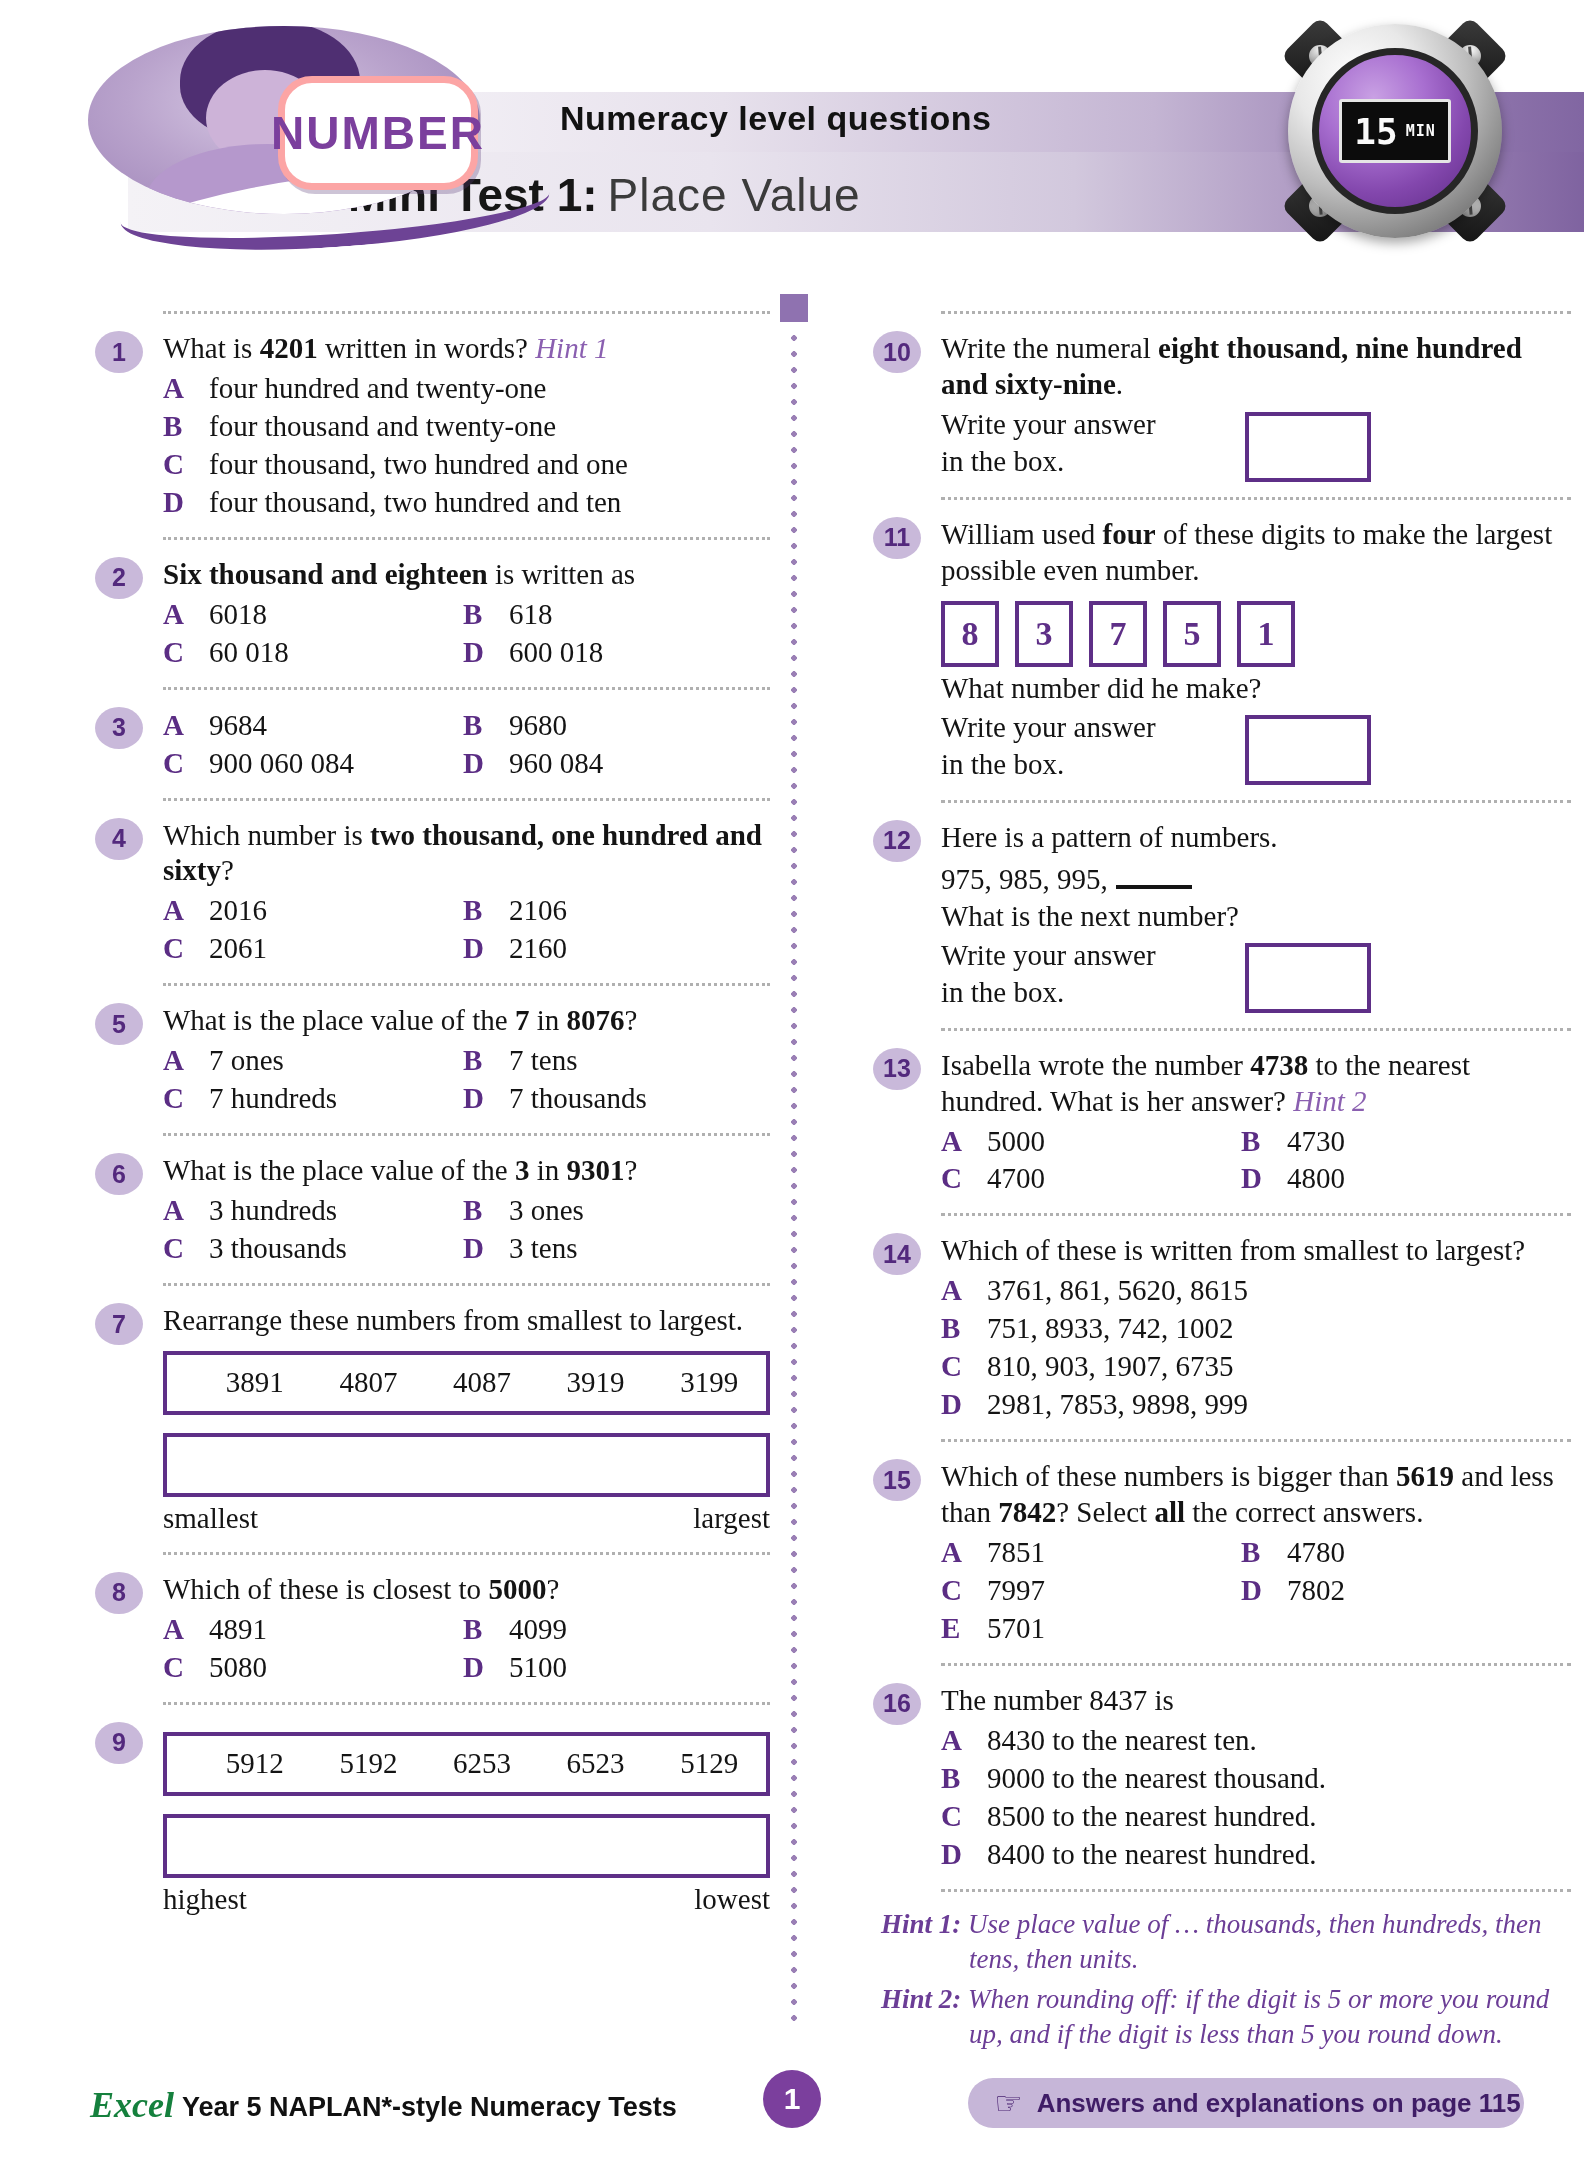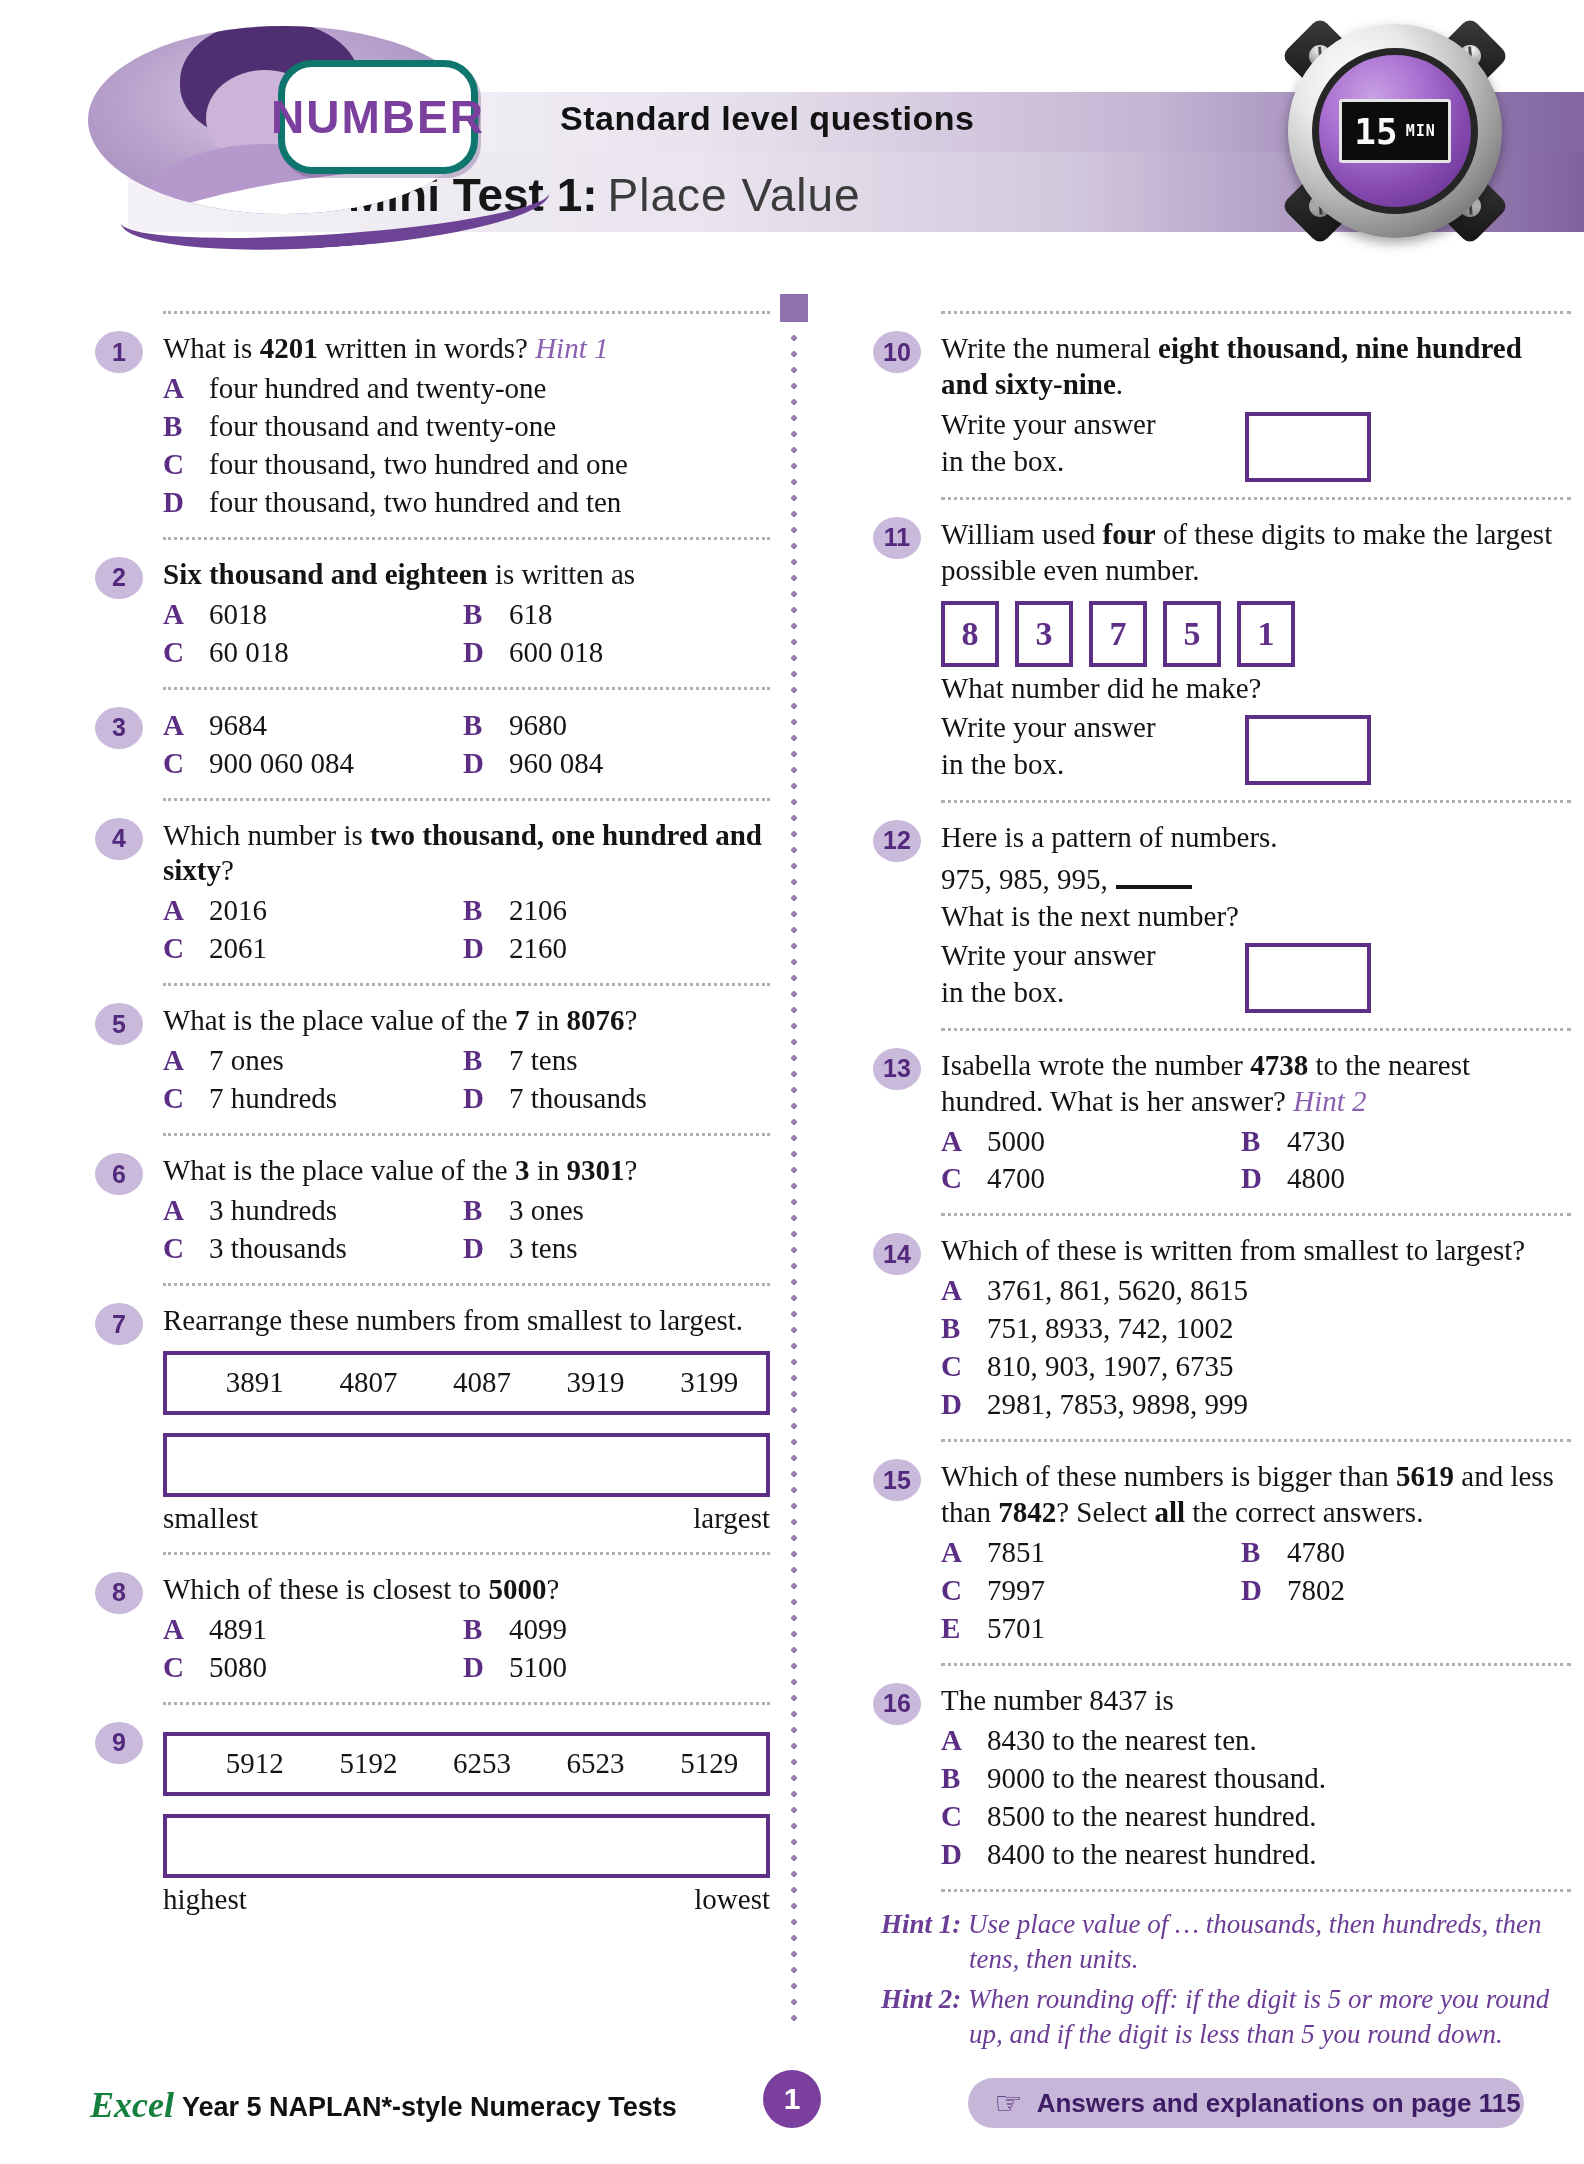--- a/index.html
+++ b/index.html
@@ -8,22 +8,22 @@
 
   
   .band-level{position:absolute;left:150px;right:0;top:92px;height:60px;
     background:linear-gradient(90deg,#fdfdfe 0%,#e7e1ec 40%,#c4b5d3 70%,#977eb2 88%,#8166a2 100%);}
   .band-test{position:absolute;left:128px;right:0;top:152px;height:80px;
     background:linear-gradient(90deg,#f4f2f6 0%,#e9e4ee 40%,#d2c8dd 65%,#a68fbd 85%,#7f63a0 100%);}
   .level-text{position:absolute;left:560px;top:99px;font:bold 34px "Liberation Sans",sans-serif;color:#121212;letter-spacing:.5px;}
   .test-text{position:absolute;left:348px;top:168px;font-family:"Liberation Sans",sans-serif;}
   .test-bold{font-weight:bold;font-size:46px;color:#161616;}
   .test-light{font-weight:300;font-size:46px;color:#3b3b3b;margin-left:10px;letter-spacing:1px;}
-  .number-box{position:absolute;left:278px;top:60px;width:186px;height:100px;background:#fff;
-    border:7px solid #0f766e;border-radius:34px;display:flex;align-items:center;justify-content:center;
+  .number-box{position:absolute;left:278px;top:76px;width:186px;height:100px;background:#fff;
+    border:7px solid #fca5a5;border-radius:34px;display:flex;align-items:center;justify-content:center;
     box-shadow:3px 4px 0 rgba(90,60,120,.30);z-index:4;}
   .number-box span{font:bold 46px "Liberation Sans",sans-serif;color:#7b3f9d;letter-spacing:2px;}
 
   
   .photo-wrap{position:absolute;left:88px;top:26px;width:392px;height:188px;border-radius:50%;overflow:hidden;
     background:radial-gradient(ellipse at 45% 40%,#d7c9e4 0%,#b9a3cc 45%,#9a7fb5 100%);z-index:3;}
   .photo-hair{position:absolute;left:92px;top:-6px;width:180px;height:122px;border-radius:50% 50% 46% 46%;background:#4f2f72;}
   .photo-face{position:absolute;left:118px;top:44px;width:118px;height:96px;border-radius:50%;background:#cdb3d8;}
   .photo-shirt{position:absolute;left:58px;top:118px;width:244px;height:112px;border-radius:50% 50% 0 0;background:#b598cc;}
   .photo-swoosh{position:absolute;left:-60px;top:152px;width:580px;height:170px;background:#ffffff;border-radius:50%;transform:rotate(-8deg);}
@@ -111,21 +111,21 @@
   <div class="crescent"></div>
   <div class="photo-wrap">
     <div class="photo-hair"></div>
     <div class="photo-face"></div>
     <div class="photo-shirt"></div>
     <div class="photo-swoosh"></div>
   </div>
   <div class="number-box">
     <span>NUMBER</span>
   </div>
-  <div class="level-text">Standard level questions</div>
+  <div class="level-text">Numeracy level questions</div>
   <div class="test-text">
     <span class="test-bold">Mini Test 1:</span><span class="test-light">Place Value</span>
   </div>
   <div class="timer">
     <div class="tab tab-nw">
         <div class="screw"></div>
       </div>
     <div class="tab tab-ne">
         <div class="screw"></div>
       </div>

